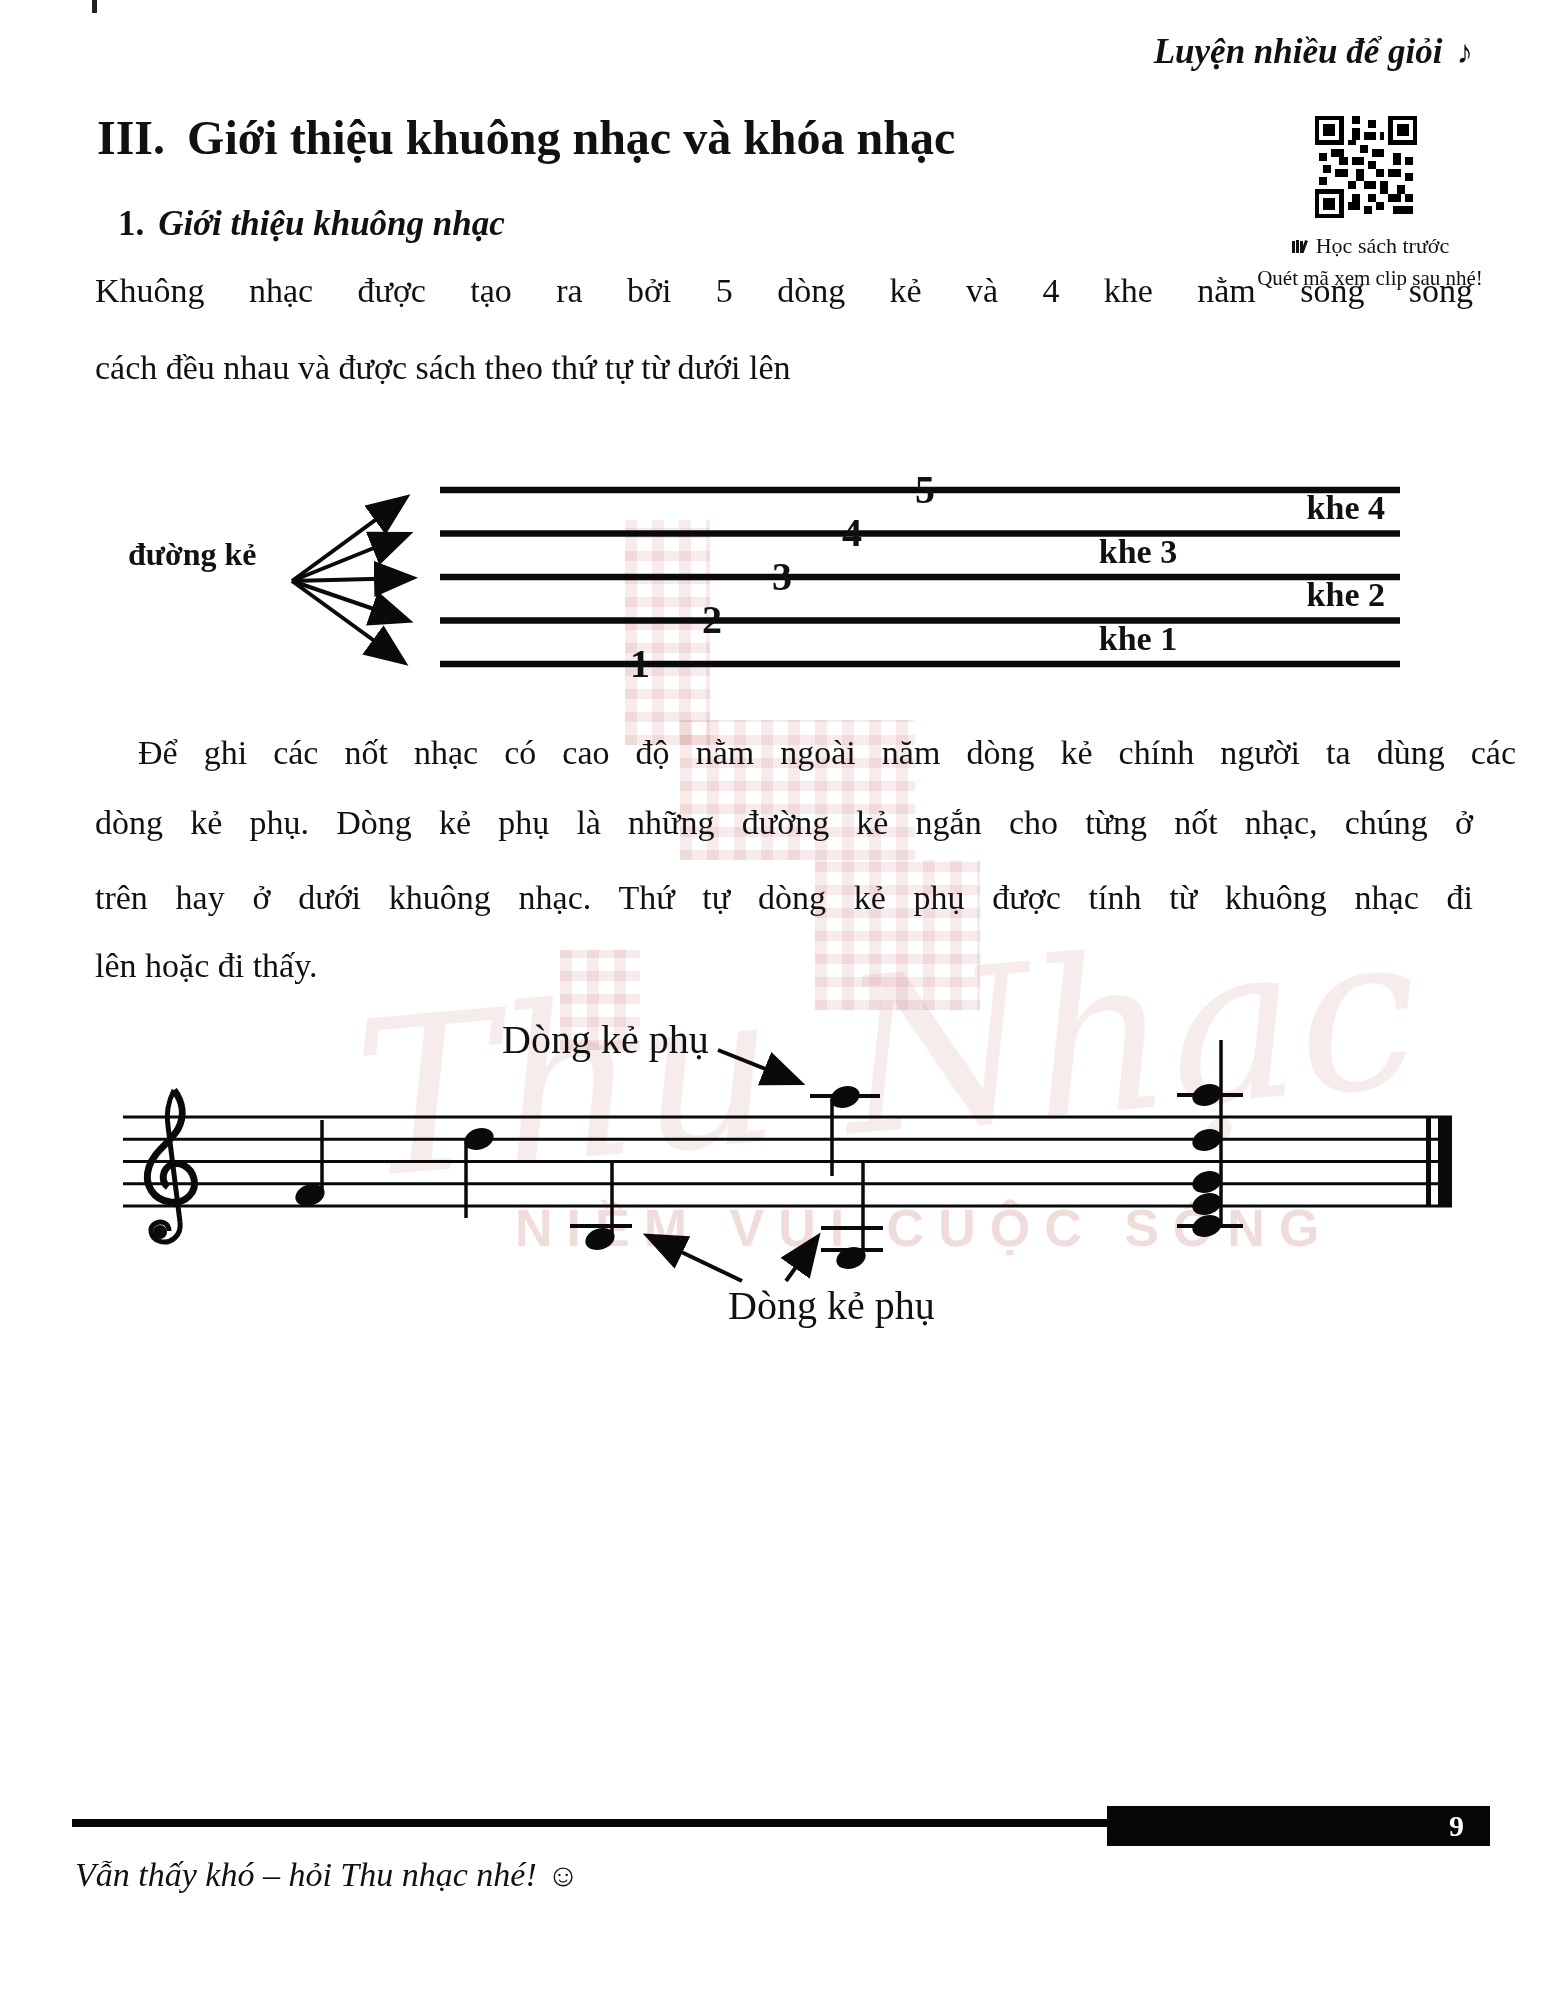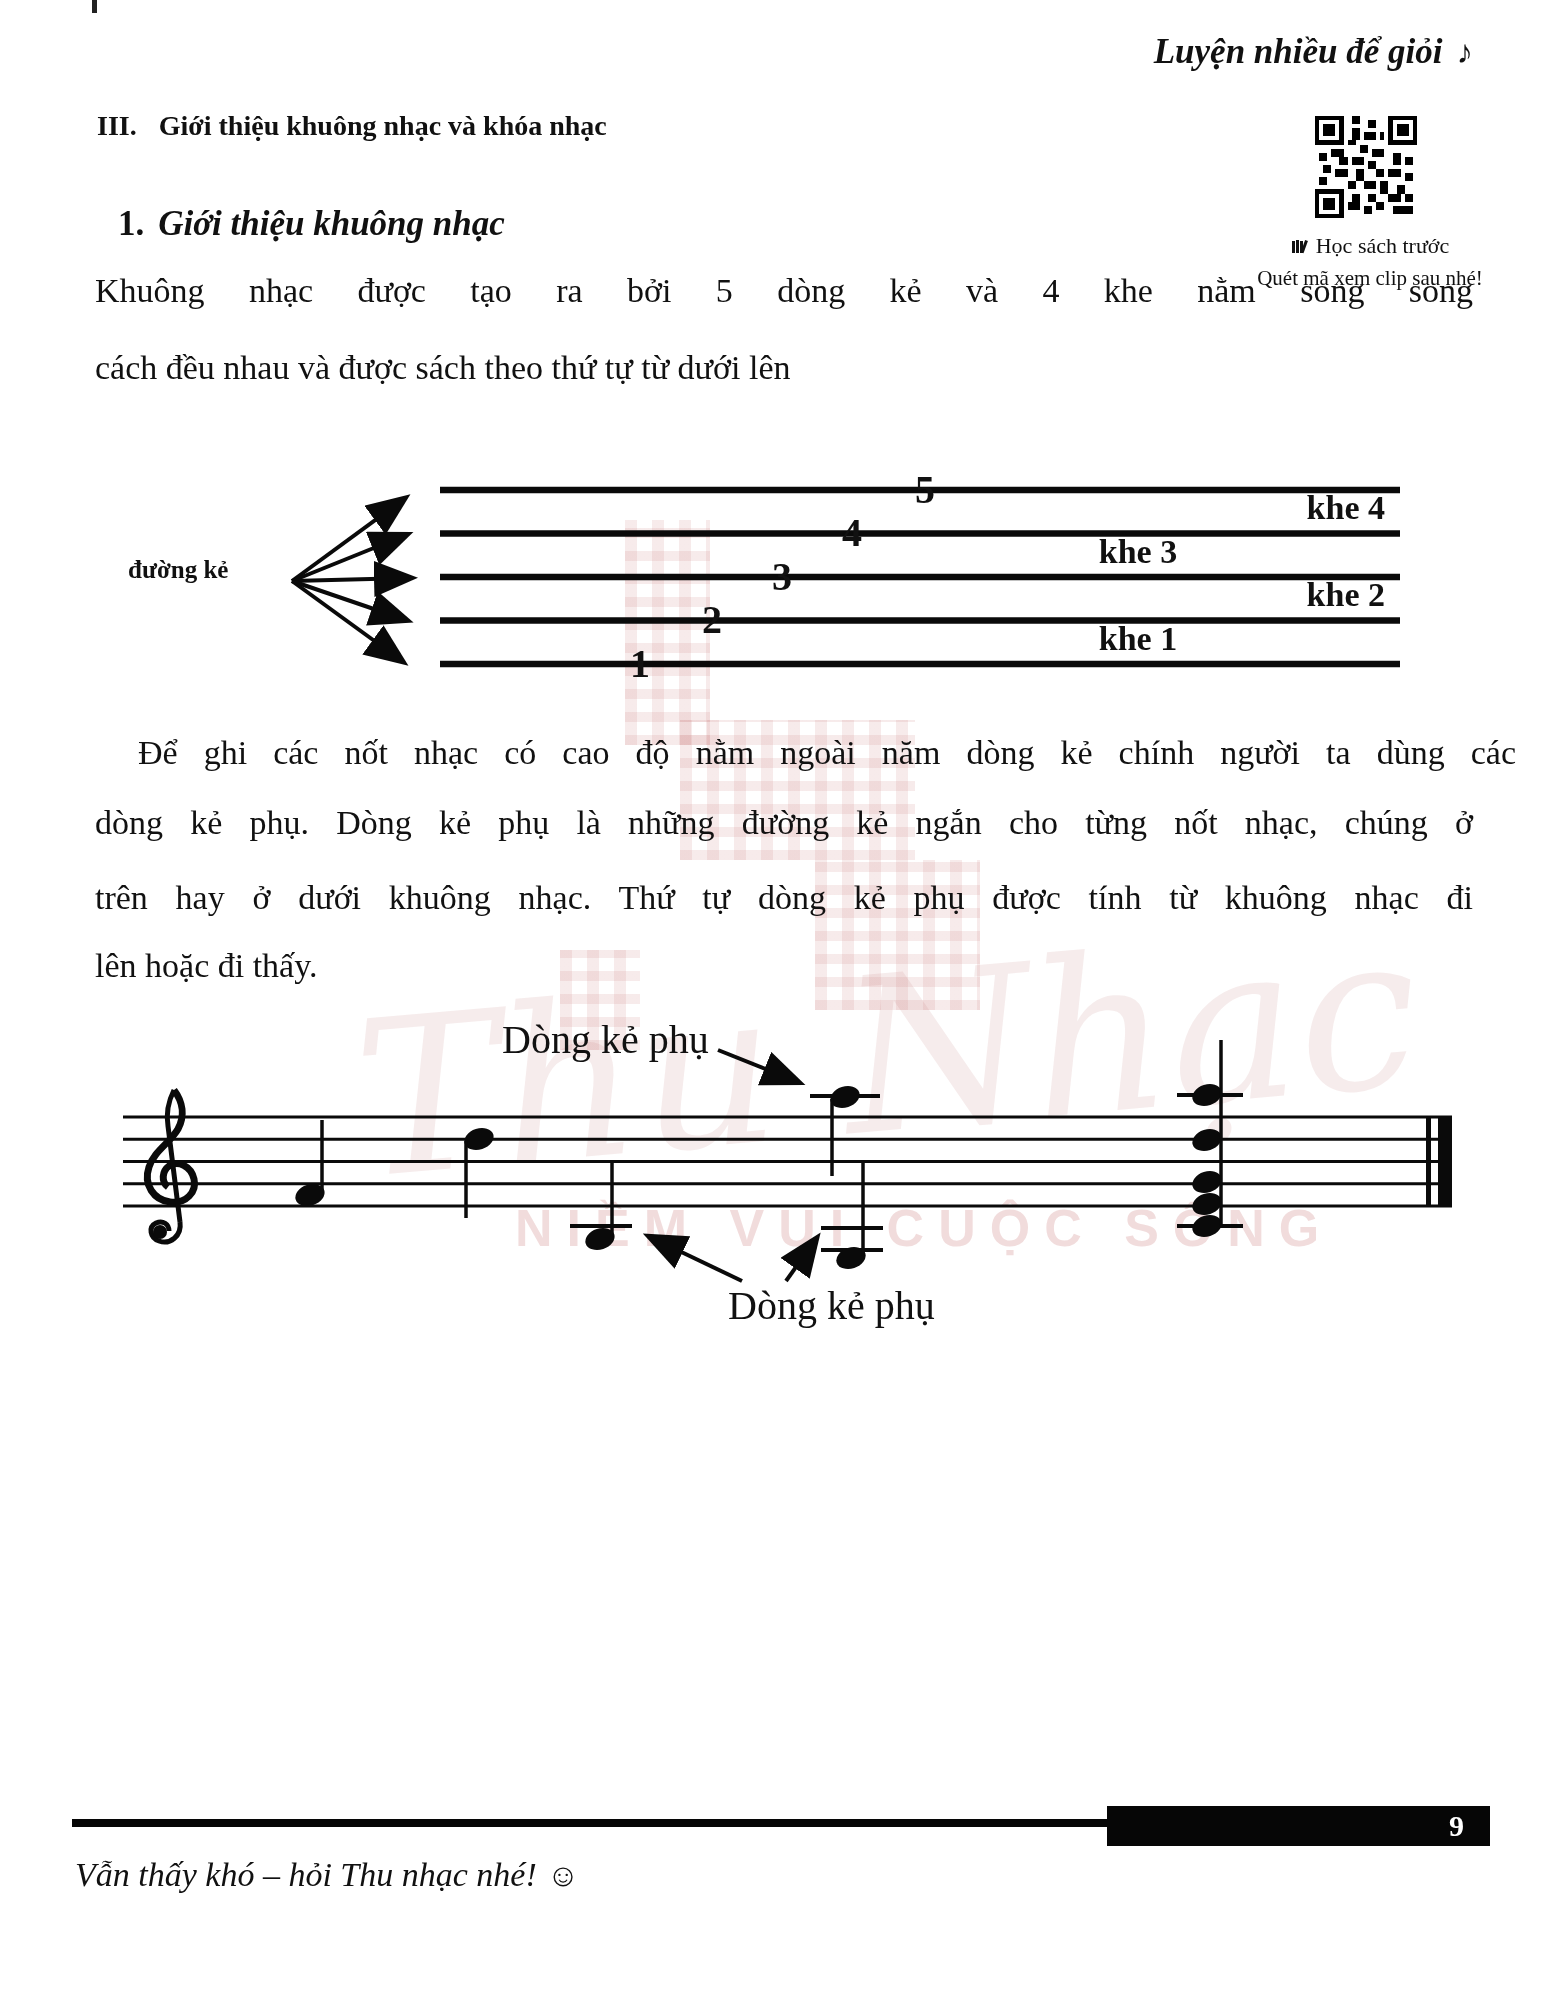--- a/index.html
+++ b/index.html
@@ -2,33 +2,33 @@
 <html><head>
 <meta charset="utf-8">
 <style>
   html,body{margin:0;padding:0;background:#e8e8e8;}
   #page{position:relative;width:1545px;height:2000px;background:#ffffff;margin:0 auto;
         font-family:"Liberation Serif", serif;color:#111;overflow:hidden;}
   .abs{position:absolute;}
   
   .hdr-right{top:32px;right:72px;font-size:35px;font-weight:bold;font-style:italic;white-space:nowrap;}
   .hdr-note{font-style:normal;margin-left:14px;font-size:33px;}
-  .heading{left:97px;top:110px;font-size:28px;font-weight:bold;white-space:nowrap;}
+  .heading{left:97px;top:110px;font-size:48px;font-weight:bold;white-space:nowrap;}
   .heading .numeral{margin-right:22px;}
   .subheading{left:118px;top:204px;font-size:35px;font-weight:bold;white-space:nowrap;}
   .subheading .sub-title{font-style:italic;margin-left:14px;}
   .bodyline{left:95px;width:1378px;font-size:34px;line-height:46px;white-space:nowrap;}
   .just{white-space:normal;text-align:justify;text-align-last:justify;}
   
   .qr-box{left:1315px;top:116px;width:102px;height:102px;}
   .qr-cap1{left:1255px;top:233px;width:230px;text-align:center;font-size:22px;white-space:nowrap;}
   .qr-cap2{left:1230px;top:266px;width:280px;text-align:center;font-size:21px;white-space:nowrap;}
   .book-ic{display:inline-block;vertical-align:-2px;margin-right:6px;}
   
-  .duongke{left:128px;top:556px;font-size:25px;font-weight:bold;}
+  .duongke{left:128px;top:536px;font-size:32px;font-weight:bold;}
   .linenum{width:40px;text-align:center;font-size:40px;font-weight:bold;}
   .khe{font-size:34px;font-weight:bold;}
   .khe.r{width:150px;text-align:right;left:1235px;}
   .khe.c{width:180px;text-align:center;left:1048px;}
   
   .ledger-lbl{font-size:40px;white-space:nowrap;}
   
   .wm-script{left:355px;top:930px;font-size:215px;font-style:italic;font-family:"DejaVu Serif",serif;
              color:rgba(188,118,118,0.14);transform:rotate(-5deg);white-space:nowrap;z-index:0;}
   .wm-tag{left:515px;top:1198px;font-size:52px;font-family:"Liberation Sans",sans-serif;font-weight:bold;

